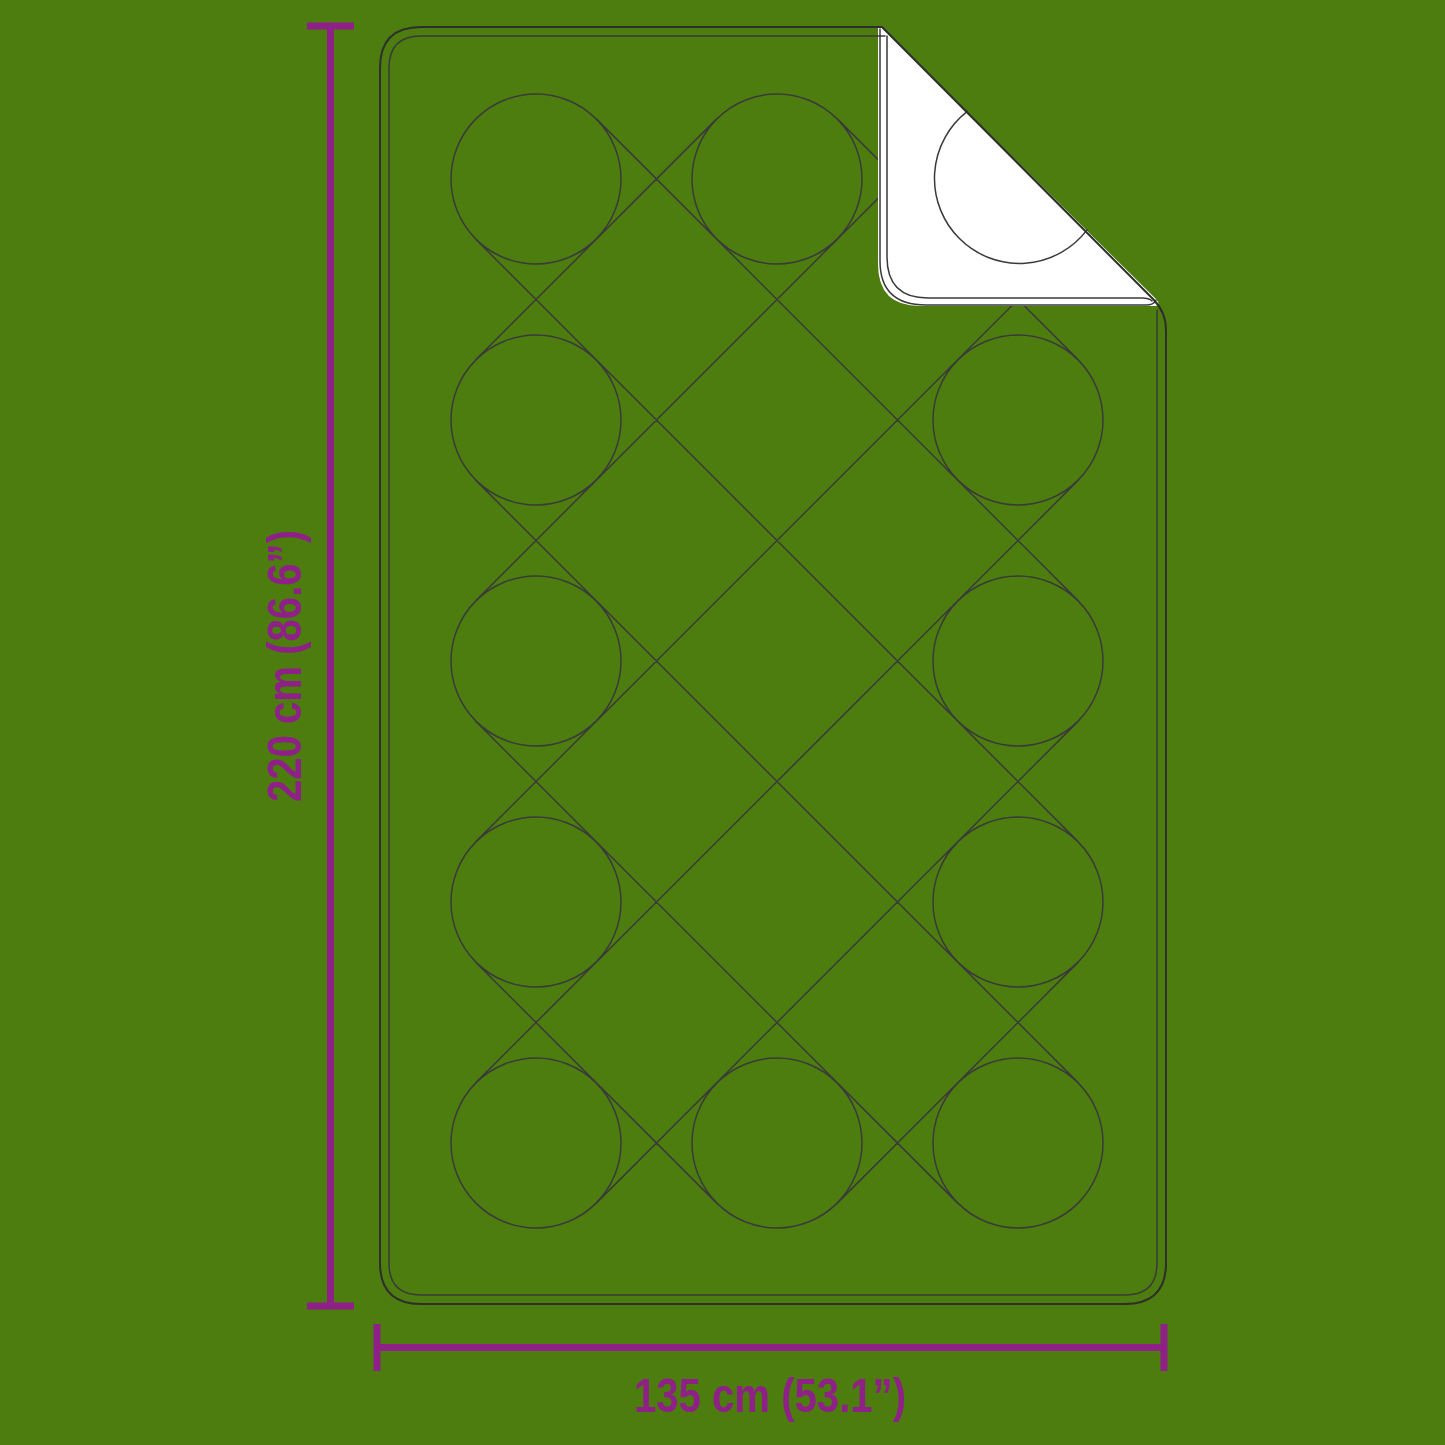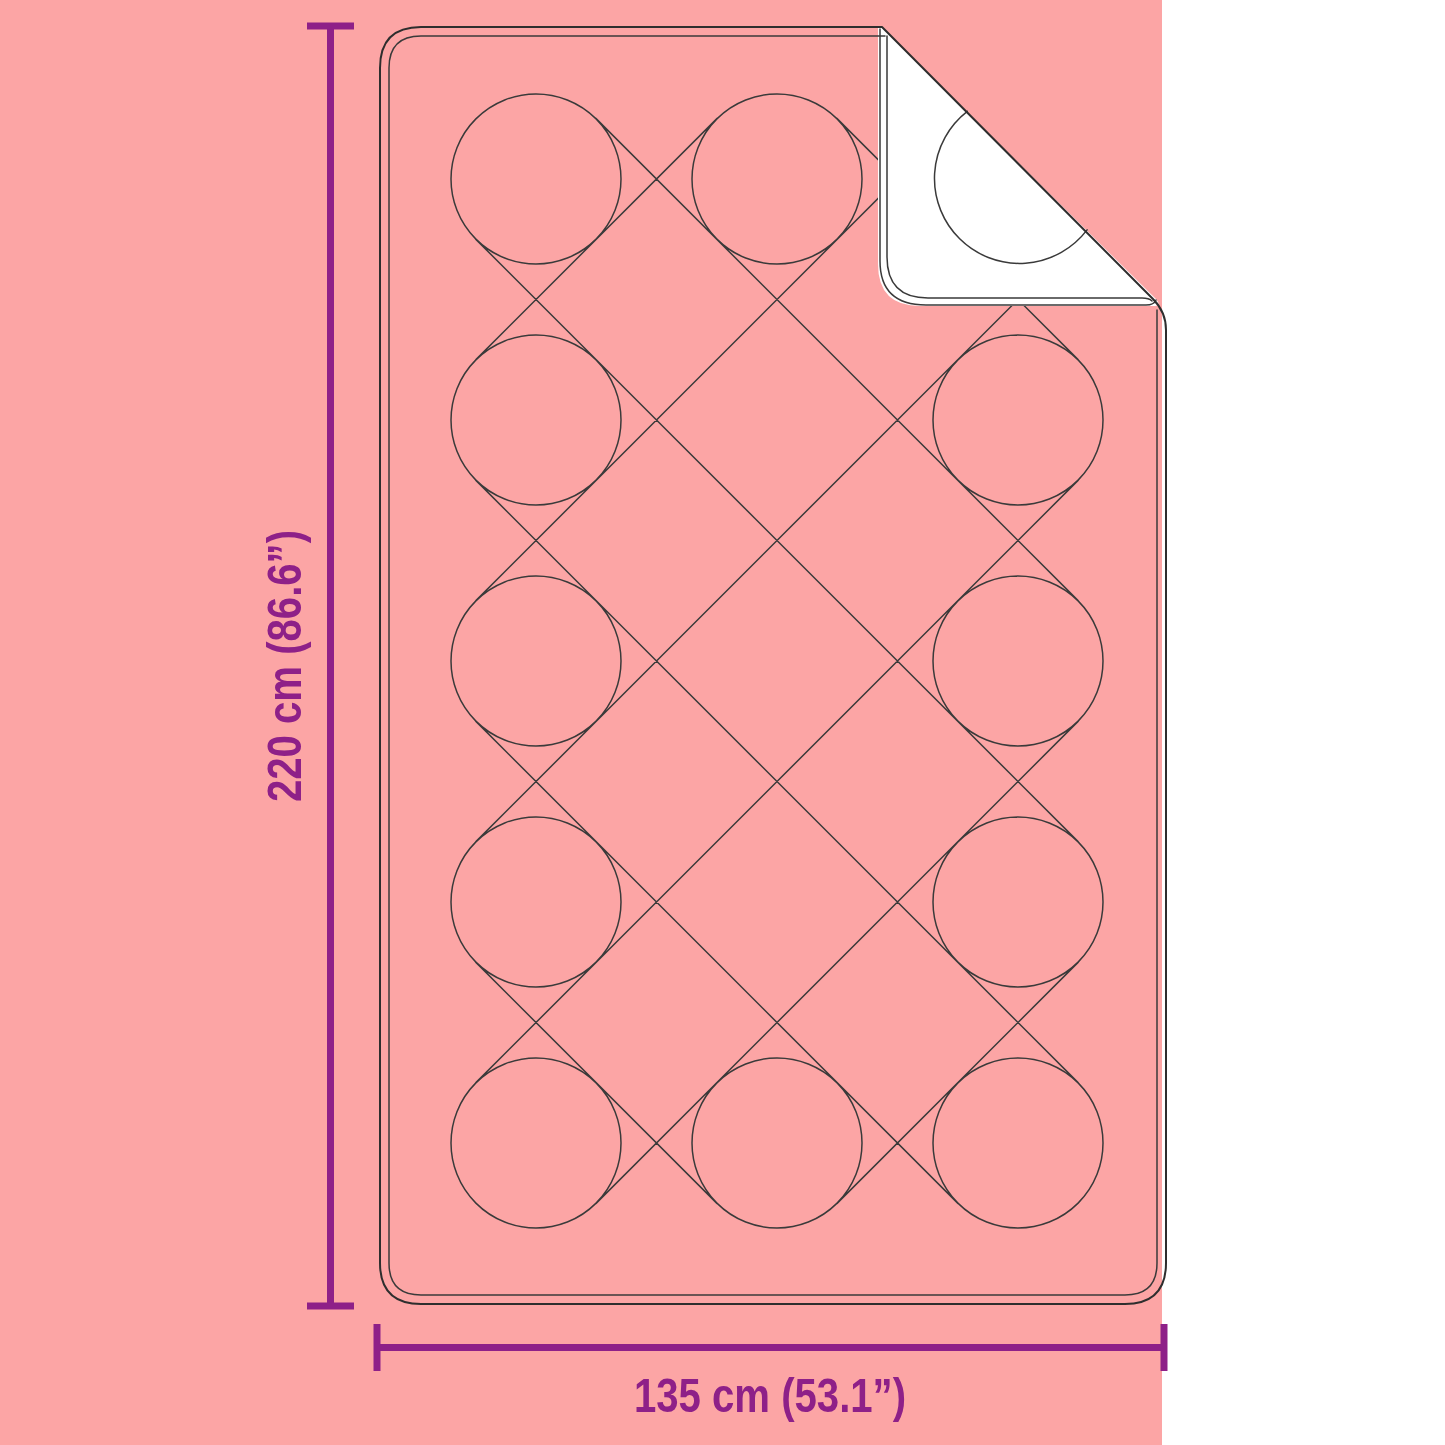--- a/index.html
+++ b/index.html
@@ -6,23 +6,23 @@
     margin: 0;
     padding: 0;
     background: #ffffff;
     width: 1445px;
     height: 1445px;
     overflow: hidden;
     font-family: "Liberation Sans", "DejaVu Sans", sans-serif;
   }
   .stage {
     position: relative;
-    width: 1162px;
+    width: 1445px;
     height: 1445px;
-    background: #fca5a5;
+    background: #4d7c0f;
   }
   svg { display: block; }
   .outline-stroke  { fill: none; stroke: #2e2e2e; stroke-width: 2;   stroke-linecap: round; stroke-linejoin: round; }
   .inner-stroke    { fill: none; stroke: #3a3a3a; stroke-width: 1.5; stroke-linecap: round; stroke-linejoin: round; }
   .quilt-stroke    { fill: none; stroke: #3a3a3a; stroke-width: 1.5; stroke-linecap: round; }
   .flap-fill       { fill: #ffffff; stroke: none; }
   .dim-stroke      { stroke: #8e2088; stroke-width: 7; stroke-linecap: butt; fill: none; }
   .dim-text        { fill: #8e2088; font-weight: 700; font-size: 48px; }
 </style>
 </head>

